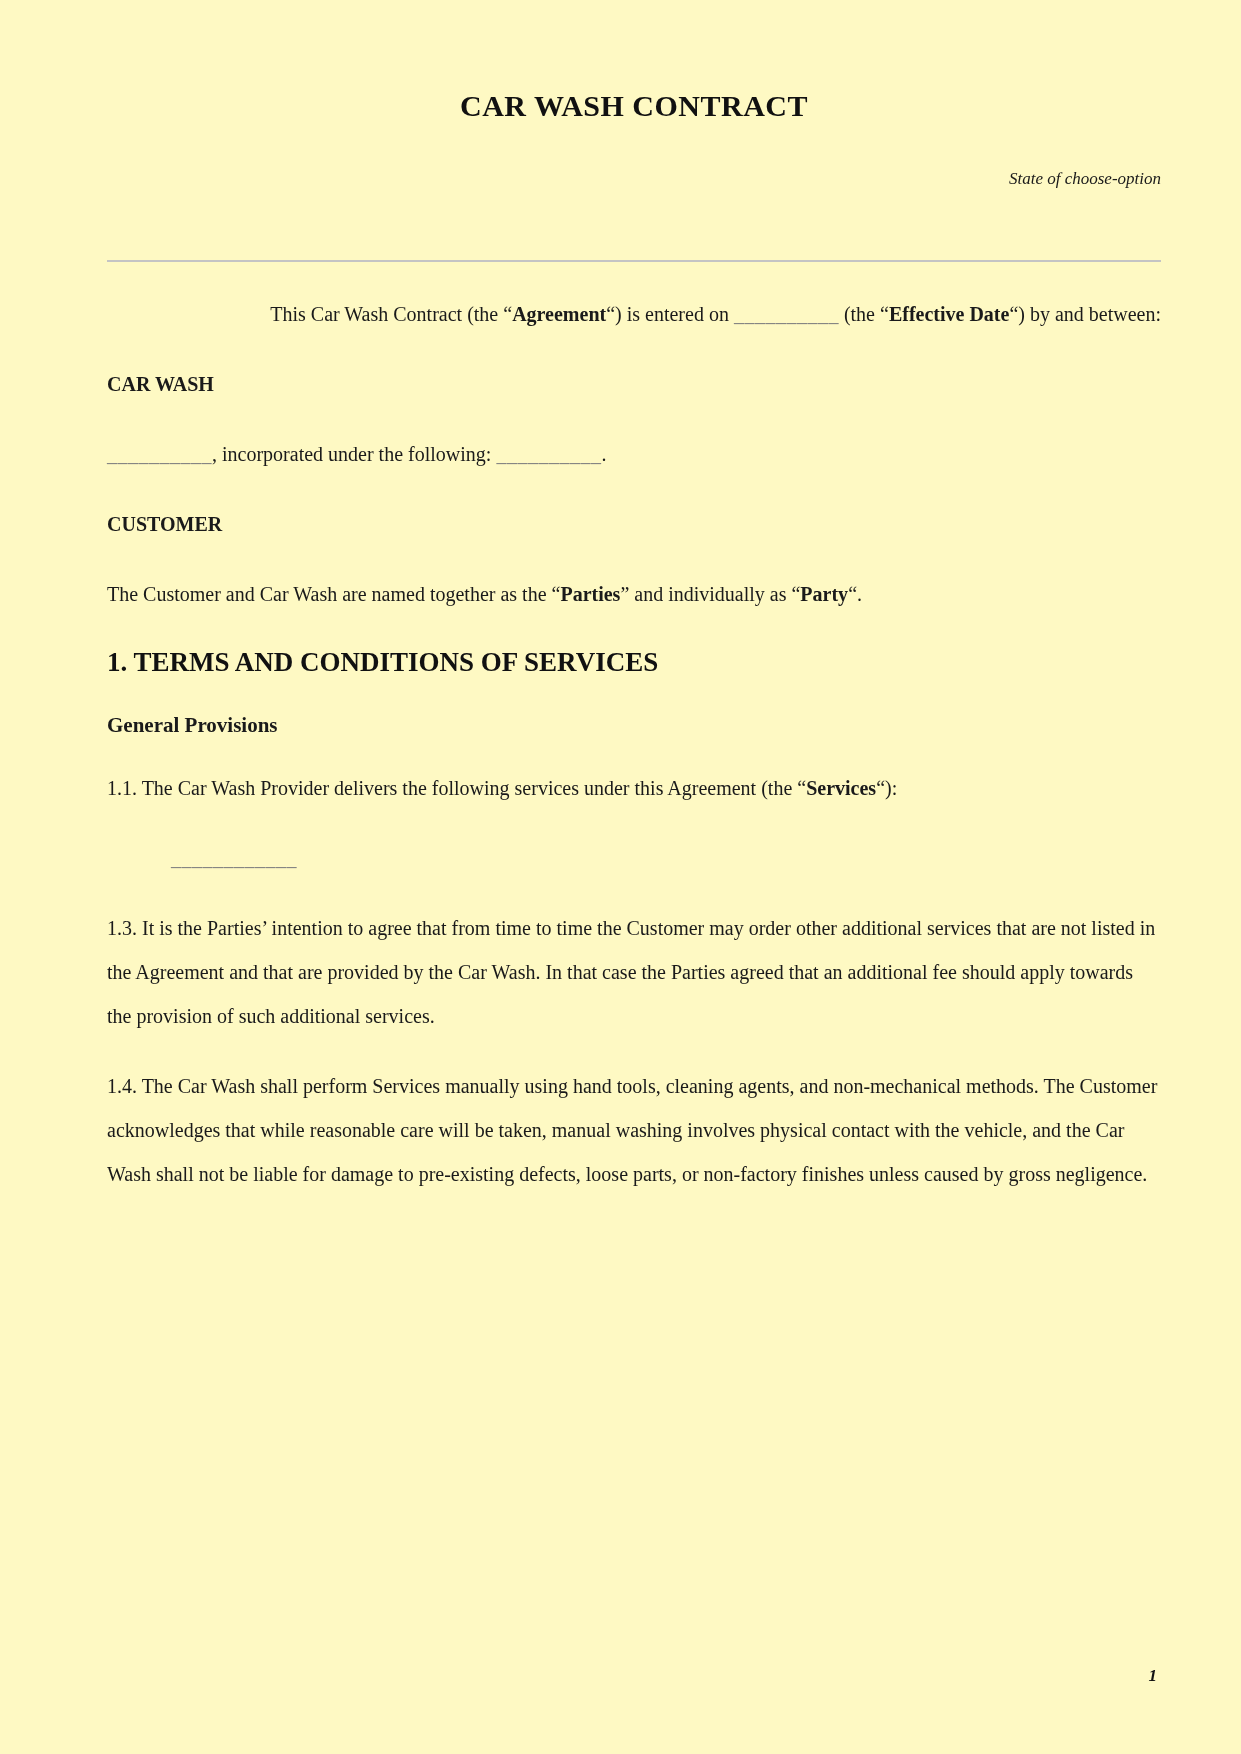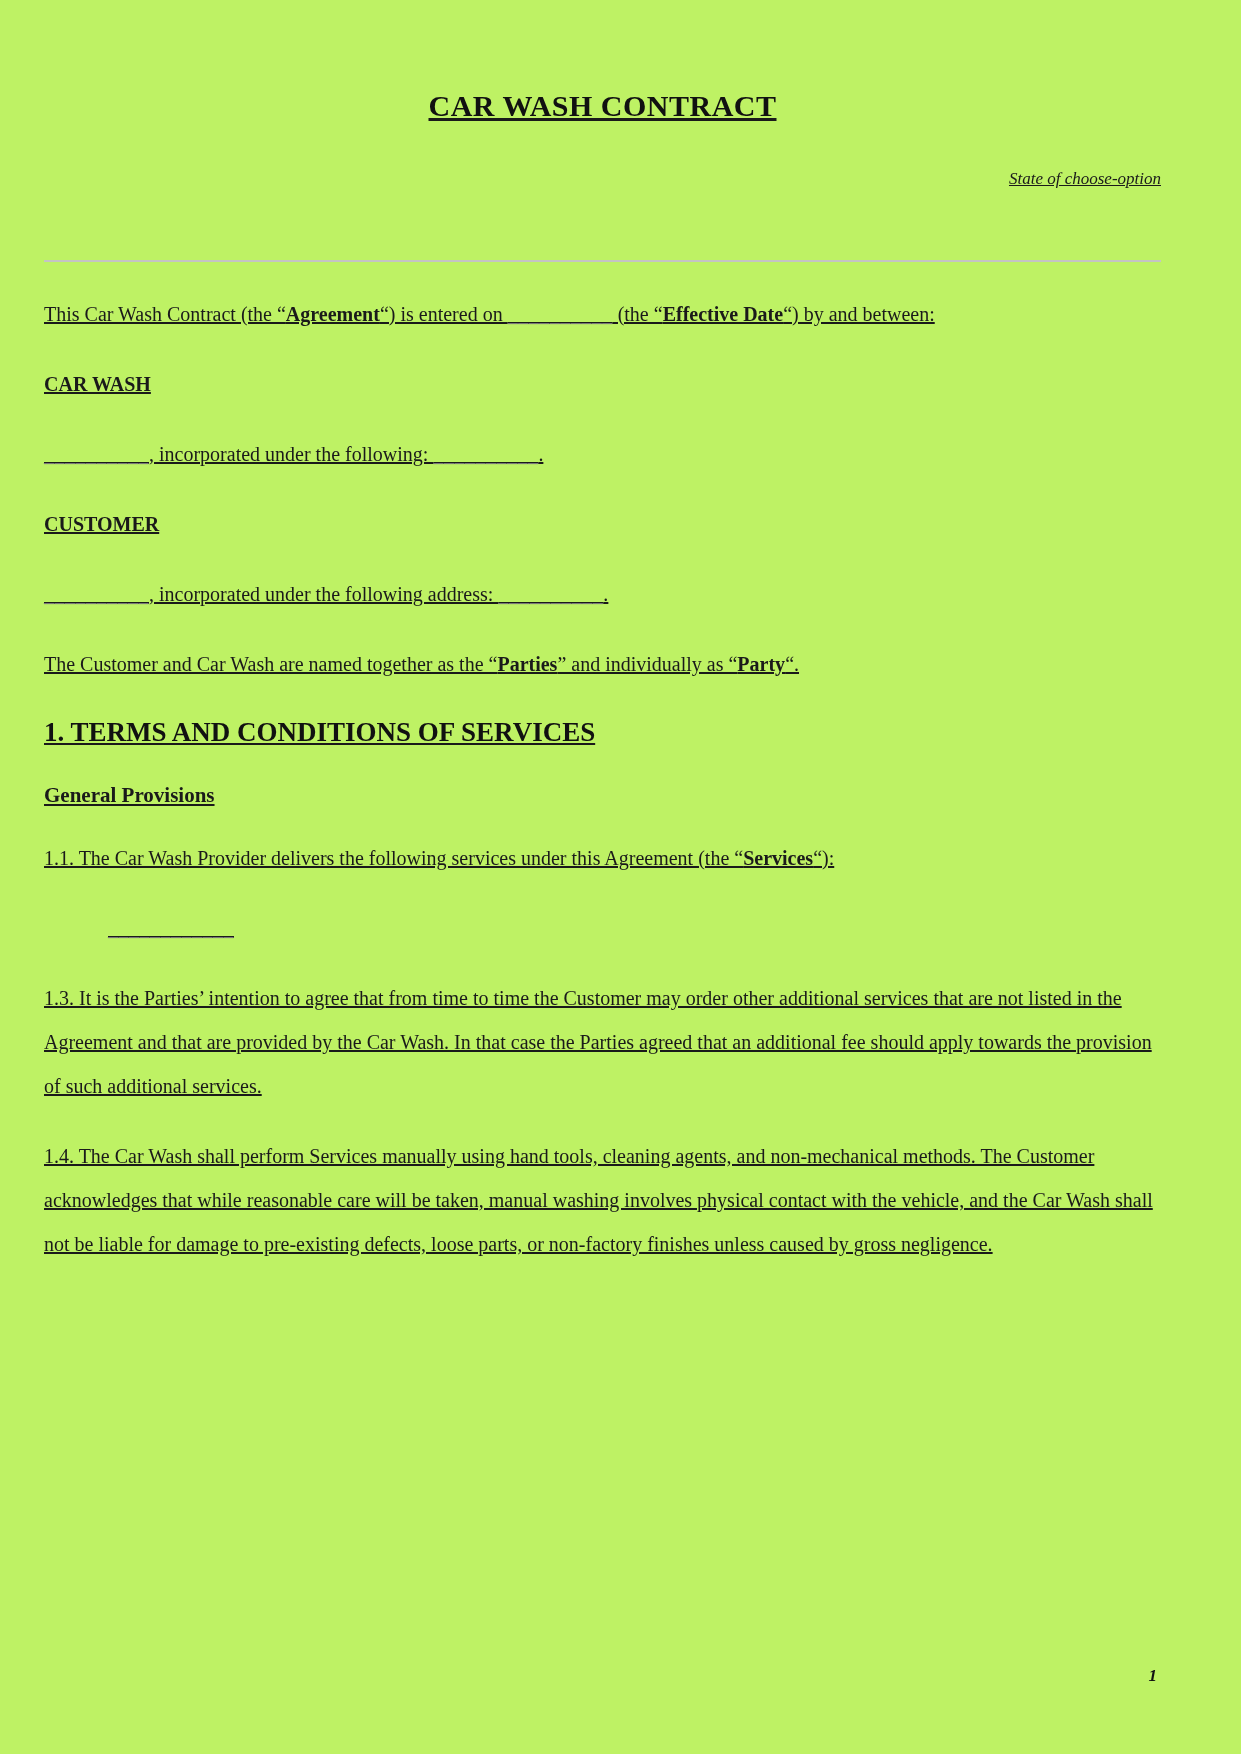--- a/index.html
+++ b/index.html
@@ -4,27 +4,26 @@
 <style>
   html, body {
     margin: 0;
     padding: 0;
     background: #ffffff;
   }
   .page {
     position: relative;
     width: 1241px;
     height: 1754px;
-    background: #bef264;
+    background: #fef9c3;
     box-sizing: border-box;
-    padding: 88px 80px 0 44px;
+    padding: 88px 80px 0 107px;
     font-family: "Liberation Serif", "DejaVu Serif", serif;
     color: #1a1a1a;
     overflow: hidden;
-    text-decoration: underline;
   }
   .doc-title {
     margin: 0;
     text-align: center;
     font-size: 30px;
     line-height: 36px;
     font-weight: bold;
     color: #111111;
     letter-spacing: 0.5px;
   }
@@ -46,20 +45,21 @@
     margin: 0 0 26px 0;
     font-size: 20px;
     line-height: 44px;
     color: #1a1a1a;
   }
   .body-text:first-of-type {
     margin-top: 30px;
   }
   .intro-wrap {
     margin-top: 30px;
+    text-align: right;
   }
   .bold {
     font-weight: bold;
   }
   .section-heading {
     margin: 24px 0 28px 0;
     font-size: 27px;
     line-height: 40px;
     font-weight: bold;
     color: #111111;
@@ -105,21 +105,20 @@
 
   <p class="body-text intro-wrap"><span>This Car Wash Contract (the “</span><span class="seg-bold">Agreement</span><span>“) is entered on </span><span class="seg-blank">__________</span><span> (the “</span><span class="seg-bold">Effective Date</span><span>“) by and between:</span></p>
 
   <p class="body-text bold">CAR WASH</p>
 
   <p class="body-text"><span class="seg-blank">__________</span><span>, incorporated under the following: </span><span class="seg-blank">__________</span><span>.</span></p>
 
 
   <p class="body-text bold">CUSTOMER</p>
 
-  <p class="body-text"><span class="seg-blank">__________</span><span>, incorporated under the following address: </span><span class="seg-blank">__________</span><span>.</span></p>
 
   <p class="body-text"><span>The Customer and Car Wash are named together as the “</span><span class="seg-bold">Parties</span><span>” and individually as “</span><span class="seg-bold">Party</span><span>“.</span></p>
 
   <h2 class="section-heading">1. TERMS AND CONDITIONS OF SERVICES</h2>
 
   <h3 class="sub-heading">General Provisions</h3>
 
   <p class="body-text"><span>1.1. The Car Wash Provider delivers the following services under this Agreement (the “</span><span class="seg-bold">Services</span><span>“):</span></p>
 
   <p class="body-text blank-line"><span class="seg-blank">____________</span></p>

